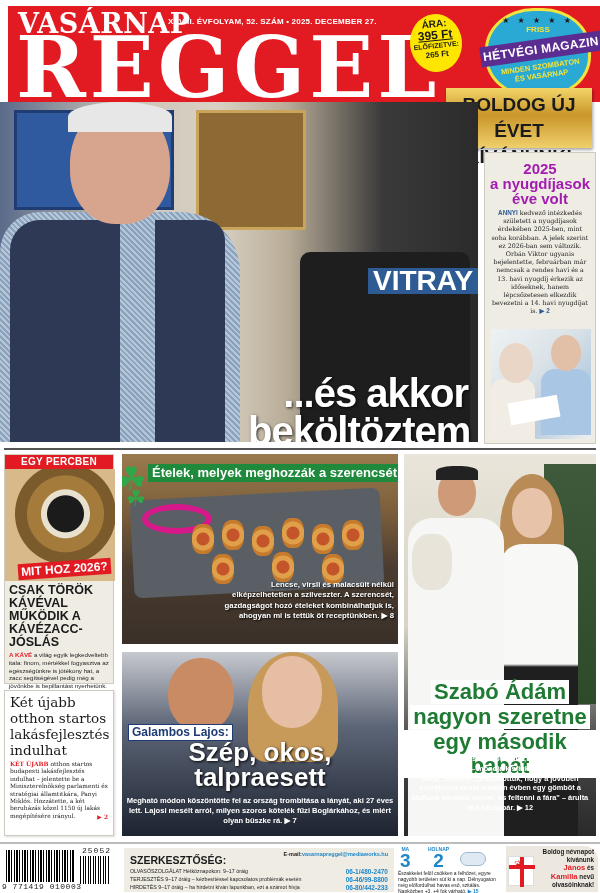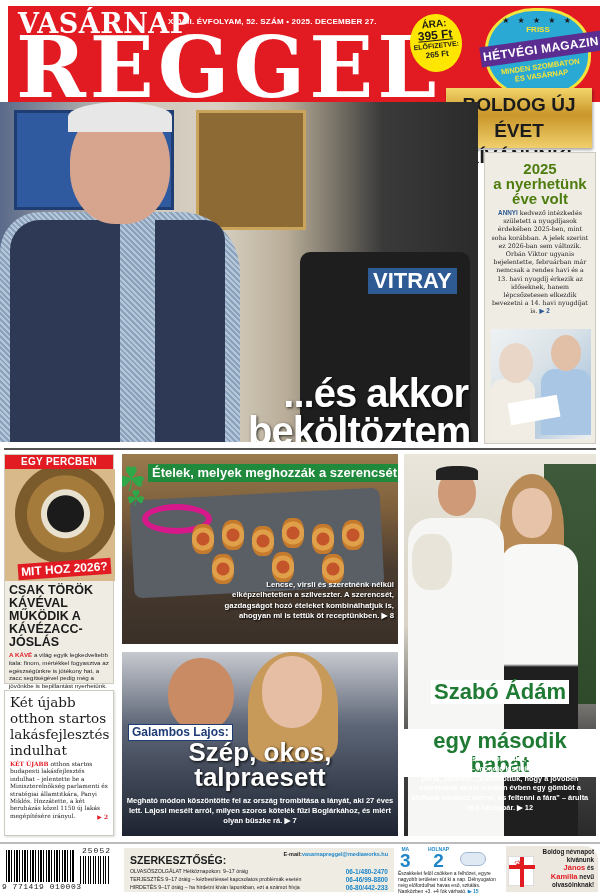--- a/index.html
+++ b/index.html
@@ -32,28 +32,28 @@
   .hero-person { position: absolute; left: 0; top: 0; width: 230px; height: 340px; }
   .person-head { position: absolute; left: 70px; top: 4px; width: 100px; height: 118px; background: #d7a48e; border-radius: 48% 48% 45% 45%; }
   .person-hair { position: absolute; left: 68px; top: 0; width: 104px; height: 30px; background: #e7e7e7; border-radius: 50% 50% 0 0; }
   .person-shirt { position: absolute; left: 0; top: 110px; width: 240px; height: 230px; background: repeating-linear-gradient(45deg,#b5c6d8 0 2px,#8aa2bb 2px 4px); border-radius: 40px 60px 0 0; }
   .person-vest-l { position: absolute; left: 10px; top: 118px; width: 110px; height: 222px; background: #2e3a55; border-radius: 30px 0 0 0; }
   .person-vest-r { position: absolute; left: 155px; top: 118px; width: 70px; height: 222px; background: #2e3a55; border-radius: 0 20px 0 0; }
   .hero-device { position: absolute; left: 300px; top: 150px; width: 170px; height: 190px; background: #1e1e1e; border-radius: 10px; }
 
   .hero-bubble { position: absolute; left: 228px; top: 108px; width: 92px; height: 92px; border-radius: 50%; background: #2e5b93; border: 2px solid #fff; outline: 1px solid #2e5b93; color: #fff; font-family: "Liberation Sans Narrow","Liberation Sans",sans-serif; font-weight: bold; font-size: 10px; line-height: 12px; text-align: center; padding-top: 14px; display: flex; flex-direction: column; }
 
-  .hero-name { position: absolute; left: 368px; top: 166px; color: #fff; font-family: "Liberation Sans Narrow","Liberation Sans",sans-serif; font-weight: bold; font-size: 22px; line-height: 26px; }
+  .hero-name { position: absolute; left: 368px; top: 166px; color: #fff; font-family: "Liberation Sans Narrow","Liberation Sans",sans-serif; font-weight: bold; font-size: 28px; line-height: 26px; }
   .hero-name span { display: block; background: #2e5b93; padding: 0 5px; margin-bottom: 2px; width: fit-content; margin-left: auto; }
   .hero-headline { position: absolute; right: 10px; top: 272px; width: 220px; color: #fff; text-align: right; font-family: "Liberation Sans Narrow","Liberation Sans",sans-serif; font-weight: bold; font-size: 40px; line-height: 38px; letter-spacing: -1px; text-shadow: 1px 1px 3px rgba(0,0,0,0.8); }
   .arrow { color: inherit; font-weight: bold; }
 
   
   .side-box { position: absolute; left: 484px; top: 152px; width: 112px; height: 292px; background: #efece4; border: 1px solid #cfcac0; }
-  .side-title { text-align: center; font-family: "Liberation Sans Narrow","Liberation Sans",sans-serif; font-weight: bold; color: #4d7c0f; font-size: 15px; line-height: 15px; padding-top: 8px; }
+  .side-title { text-align: center; font-family: "Liberation Sans Narrow","Liberation Sans",sans-serif; font-weight: bold; color: #a21caf; font-size: 15px; line-height: 15px; padding-top: 8px; }
   .side-body { font-family: "DejaVu Serif", serif; font-size: 6.3px; line-height: 8.2px; color: #222; text-align: center; padding: 3px 6px 0; }
   .side-lead { color: #2e5b93; font-weight: bold; font-family: "Liberation Sans", sans-serif; }
   .side-arrow { color: #2e5b93; font-weight: bold; font-family: "Liberation Sans", sans-serif; }
   .side-photo { position: absolute; left: 6px; top: 176px; width: 100px; height: 110px; background: linear-gradient(135deg,#eef2f4 0%,#dbe3e8 40%,#b8cde0 70%,#f0f0f0 100%); }
   .side-photo .p-a { position: absolute; left: 8px; top: 14px; width: 34px; height: 40px; background: #e9d6c7; border-radius: 50%; }
   .side-photo .p-b { position: absolute; left: 60px; top: 6px; width: 30px; height: 36px; background: #e2c0a8; border-radius: 50%; }
   .side-photo .p-c { position: absolute; left: 50px; top: 40px; width: 50px; height: 66px; background: #a9c6e4; border-radius: 14px 14px 0 0; }
   .side-photo .p-d { position: absolute; left: 0; top: 50px; width: 44px; height: 60px; background: #f2ede4; border-radius: 12px 12px 0 0; }
   .side-photo .paper { position: absolute; left: 18px; top: 70px; width: 50px; height: 22px; background: #fff; transform: rotate(-10deg); }
 
@@ -180,21 +180,21 @@
     <span>VITRAY</span>
   </div>
 
   <div class="hero-headline">...és akkor beköltöztem Évához...</div>
 
 </div>
 
 <div class="side-box">
   <div class="side-title">
     <div>2025</div>
-    <div>a nyerhetünk</div>
+    <div>a nyugdíjasok</div>
     <div>éve volt</div>
   </div>
   <div class="side-body">
     <span class="side-lead">ANNYI</span>
     <span>kedvező intézkedés született a nyugdíjasok érdekében 2025-ben, mint soha korábban. A jelek szerint ez 2026-ban sem változik. Orbán Viktor ugyanis bejelentette, februárban már nemcsak a rendes havi és a 13. havi nyugdíj érkezik az időseknek, hanem lépcsőzetesen elkezdik bevezetni a 14. havi nyugdíjat is.</span>
     <span class="side-arrow">▶ 2</span>
   </div>
   <div class="side-photo">
     <div class="p-d"></div>
       <div class="p-c"></div>
@@ -237,21 +237,21 @@
   <div class="food-roll" style="left:160px; top:64px;"></div>
   <div class="food-roll" style="left:190px; top:70px;"></div>
   <div class="food-roll" style="left:220px; top:66px;"></div>
   <div class="food-roll" style="left:90px; top:100px;"></div>
   <div class="food-roll" style="left:150px; top:98px;"></div>
   <div class="food-roll" style="left:200px; top:100px;"></div>
   <div class="clover" style="left:-6px; top:8px;">☘</div>
   <div class="clover" style="left:4px; top:28px; font-size:22px;">☘</div>
   <div class="food-title">Ételek, melyek meghozzák a szerencsét 2026-ra</div>
   <div class="food-caption">
-    <span>Lencse, virsli és szeretnénk nélkül elképzelhetetlen a szilveszter. A szerencsét, gazdagságot hozó ételeket kombinálhatjuk is, ahogyan mi is tettük öt receptünkben.</span>
+    <span>Lencse, virsli és malacsült nélkül elképzelhetetlen a szilveszter. A szerencsét, gazdagságot hozó ételeket kombinálhatjuk is, ahogyan mi is tettük öt receptünkben.</span>
     <span class="arrow">▶ 8</span>
   </div>
 </div>
 
 <div class="galambos-box">
   <div class="g-hair2"></div>
   <div class="g-face2"></div>
   <div class="g-face1"></div>
   <div class="g-tag">Galambos Lajos:</div>
   <div class="g-head">
@@ -267,21 +267,21 @@
   <div class="sz-tree"></div>
   <div class="sz-woman-hair"></div>
   <div class="sz-woman-body"></div>
   <div class="sz-woman-head"></div>
   <div class="sz-man-body"></div>
   <div class="sz-man-head"></div>
   <div class="sz-man-hair"></div>
   <div class="sz-baby"></div>
   <div class="sz-head">
     <span>Szabó Ádám</span><br>
-    <br>
+    <span>nagyon szeretne</span><br>
     <span>egy második babát</span>
   </div>
   <div class="sz-lead">
     <span>„Annyira kiegyensúlyozott baba, hogy mindenki el van ájulva tőle" – mondja kisfiukról az énekes és párja, Jennifer. „Eldöntöttük, hogy a jövőben szeretnénk venni minden évben egy gömböt a kisfiunk korához mérve, és feltenni a fára" – árulta el a házaspár.</span>
     <span class="arrow">▶ 12</span>
   </div>
 </div>
 
 <div class="footer">
   <div class="barcode"></div>

